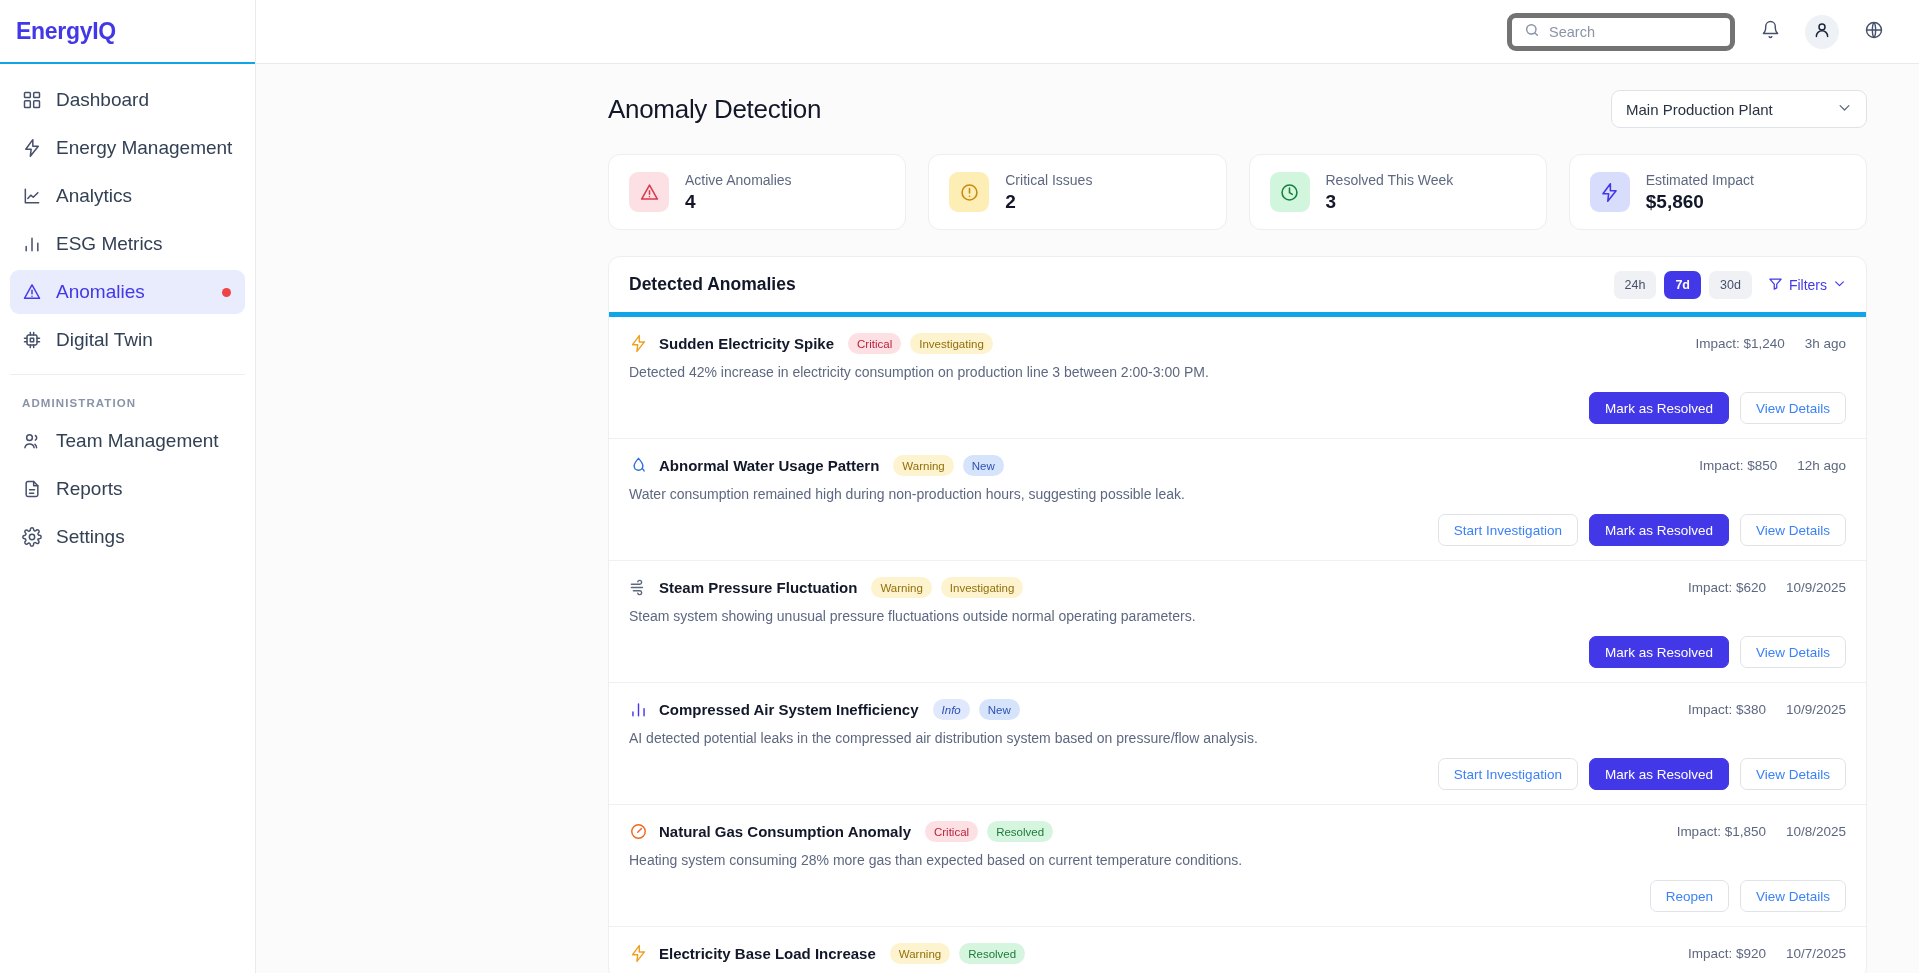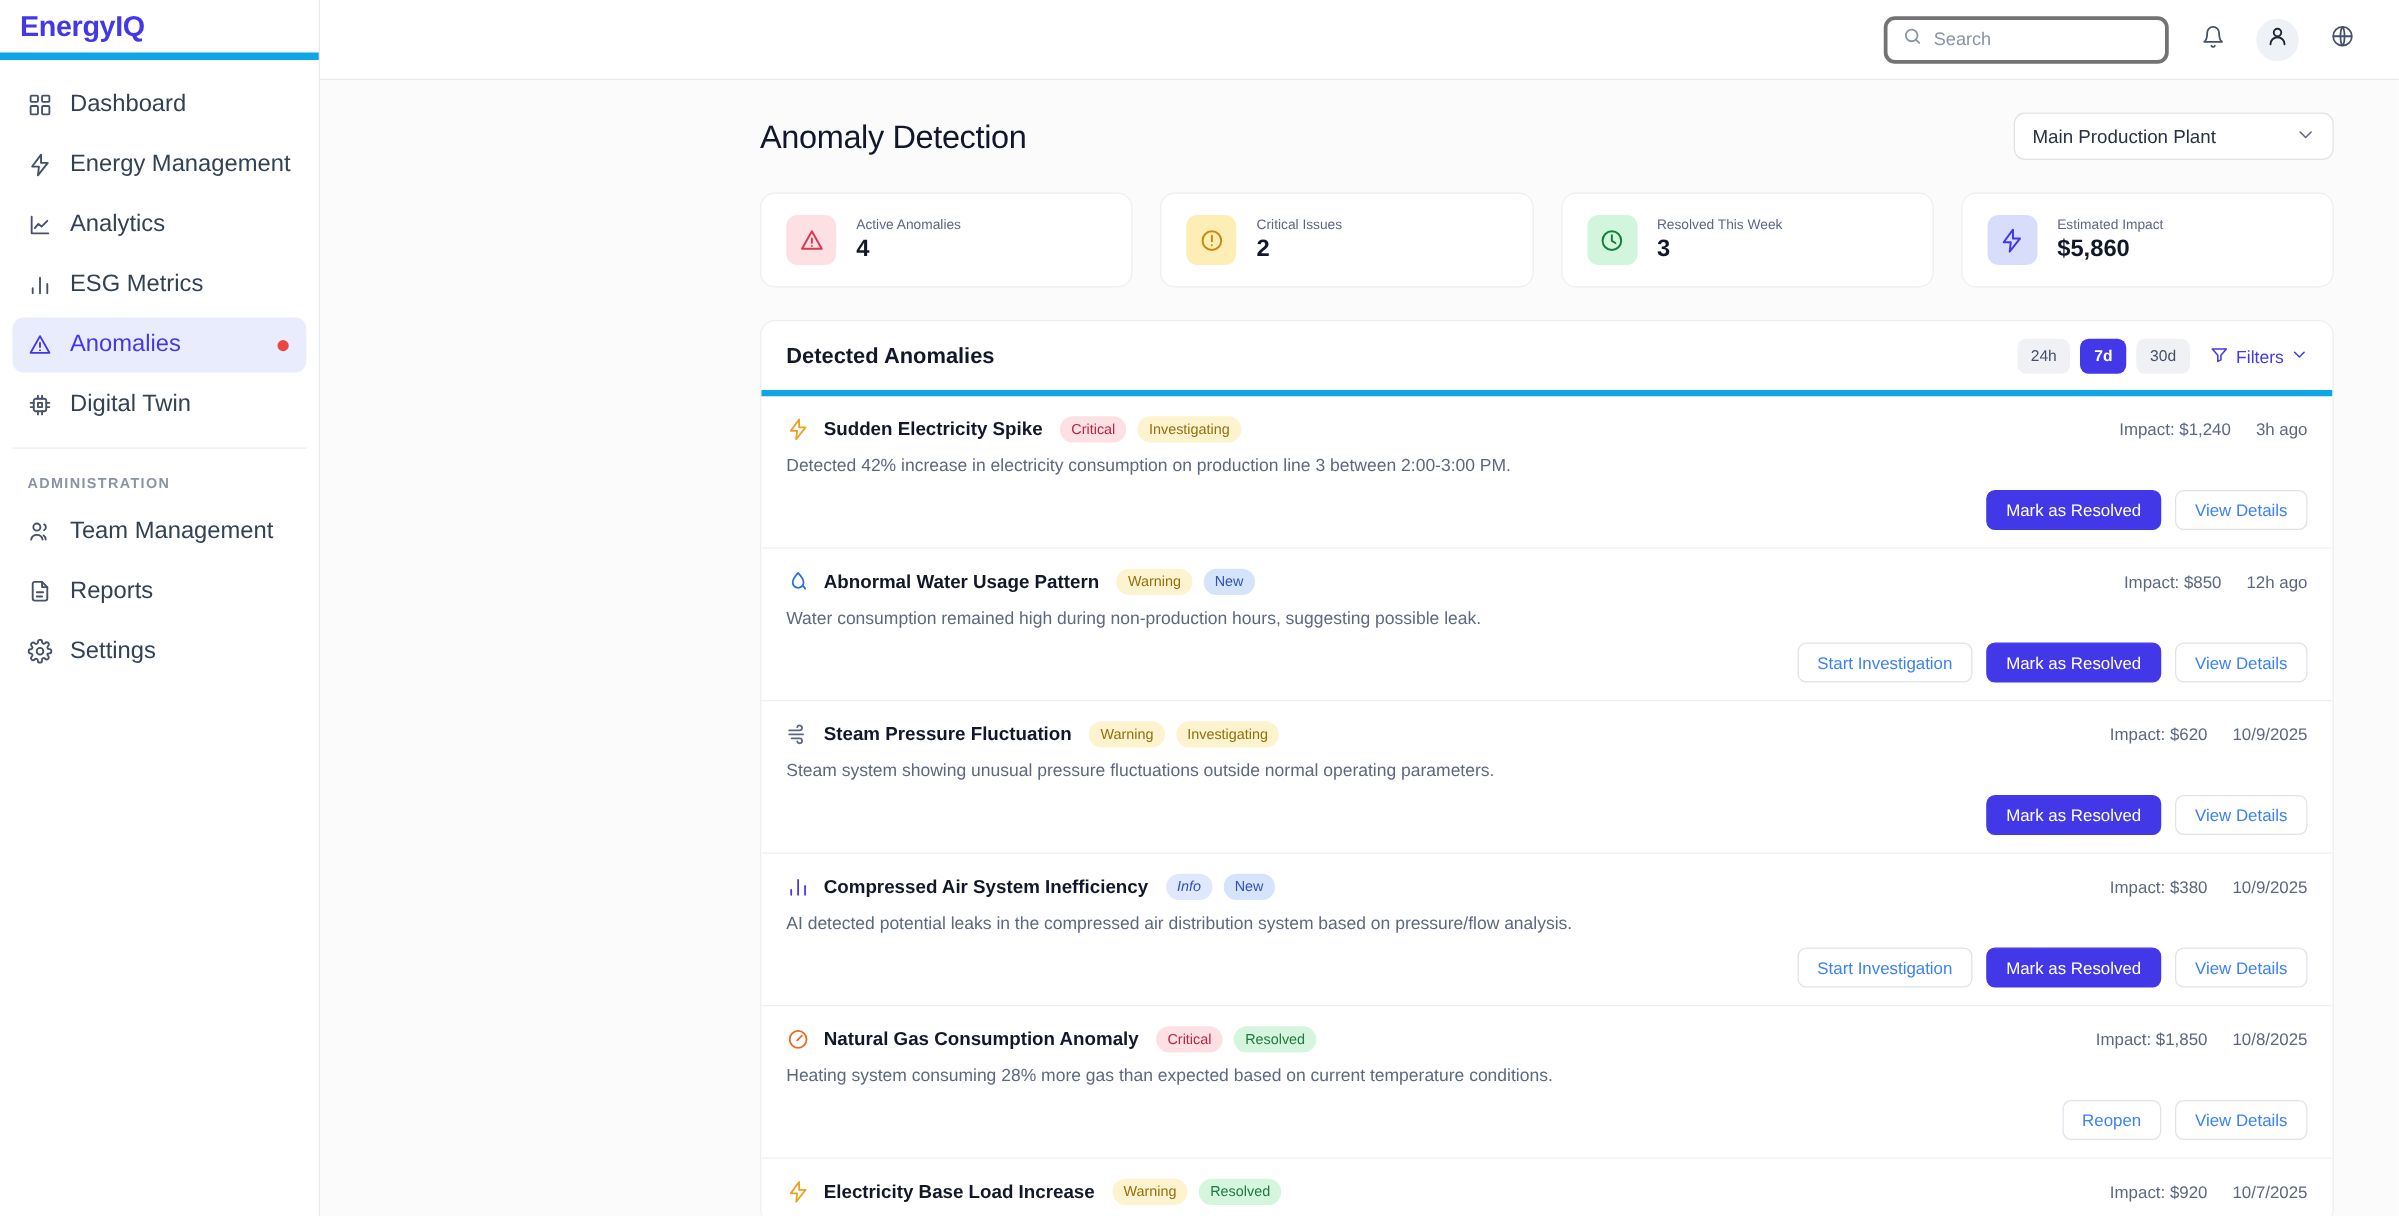--- a/index.html
+++ b/index.html
@@ -12,21 +12,21 @@
   }
 
   
   .topbar {
     position: absolute; left: 0; top: 0; width: 1919px; height: 64px;
     background: #ffffff; border-bottom: 1px solid #e8eaee;
     display: flex; align-items: center; justify-content: flex-end;
     padding-right: 28px; gap: 18px; z-index: 20;
   }
   .search-box {
-    width: 228px; height: 38px; border: 3px solid #737373; border-radius: 9px;
+    width: 228px; height: 38px; border: 5px solid #737373; border-radius: 9px;
     display: flex; align-items: center; padding: 0 12px; gap: 9px;
     background: #fff;
     margin-left: 36px;
   }
   .search-box input {
     border: none; outline: none; font-size: 14.5px; font-family: inherit;
     color: #64748b; width: 100%; background: transparent;
   }
   .search-box input::placeholder { color: #8a94a6; }
   .icon-btn {
@@ -35,22 +35,22 @@
     cursor: pointer;
   }
   .icon-btn.avatar { background: #eef1f6; }
 
   
   .sidebar {
     position: absolute; left: 0; top: 0; width: 256px; height: 973px;
     background: #ffffff; border-right: 1px solid #e8eaee; z-index: 30;
   }
   .brand {
-    height: 48px; display: flex; align-items: center; padding-left: 16px;
-    border-bottom: 6px solid #0ea5e9;
+    height: 64px; display: flex; align-items: center; padding-left: 16px;
+    border-bottom: 2px solid #0ea5e9;
   }
   .brand-text {
     font-size: 23px; font-weight: 700; color: #4338e8; letter-spacing: -0.3px;
   }
   .nav { padding: 14px 10px 0 10px; }
   .nav-item {
     height: 44px; display: flex; align-items: center; gap: 14px;
     padding: 0 12px; border-radius: 9px; cursor: pointer;
     color: #334155; font-size: 19px; margin-bottom: 4px;
     position: relative;
@@ -89,21 +89,21 @@
   }
   .stat-card {
     flex: 1; height: 76px; background: #fff; border: 1px solid #eceef2;
     border-radius: 12px; display: flex; align-items: center; gap: 16px;
     padding: 0 20px;
   }
   .stat-ico {
     width: 40px; height: 40px; border-radius: 9px;
     display: flex; align-items: center; justify-content: center; flex: 0 0 40px;
   }
-  .stat-label { font-size: 11px; color: #5d6880; margin-bottom: 3px; }
+  .stat-label { font-size: 14px; color: #5d6880; margin-bottom: 3px; }
   .stat-value { font-size: 19px; font-weight: 700; color: #121829; }
 
   
   .panel {
     margin: 26px 52px 0 352px; background: #fff;
     border: 1px solid #eceef2; border-radius: 12px; overflow: hidden;
   }
   .panel-head {
     height: 60px; display: flex; align-items: center; justify-content: space-between;
     padding: 0 20px; border-bottom: 5px solid #0ea5e9;

